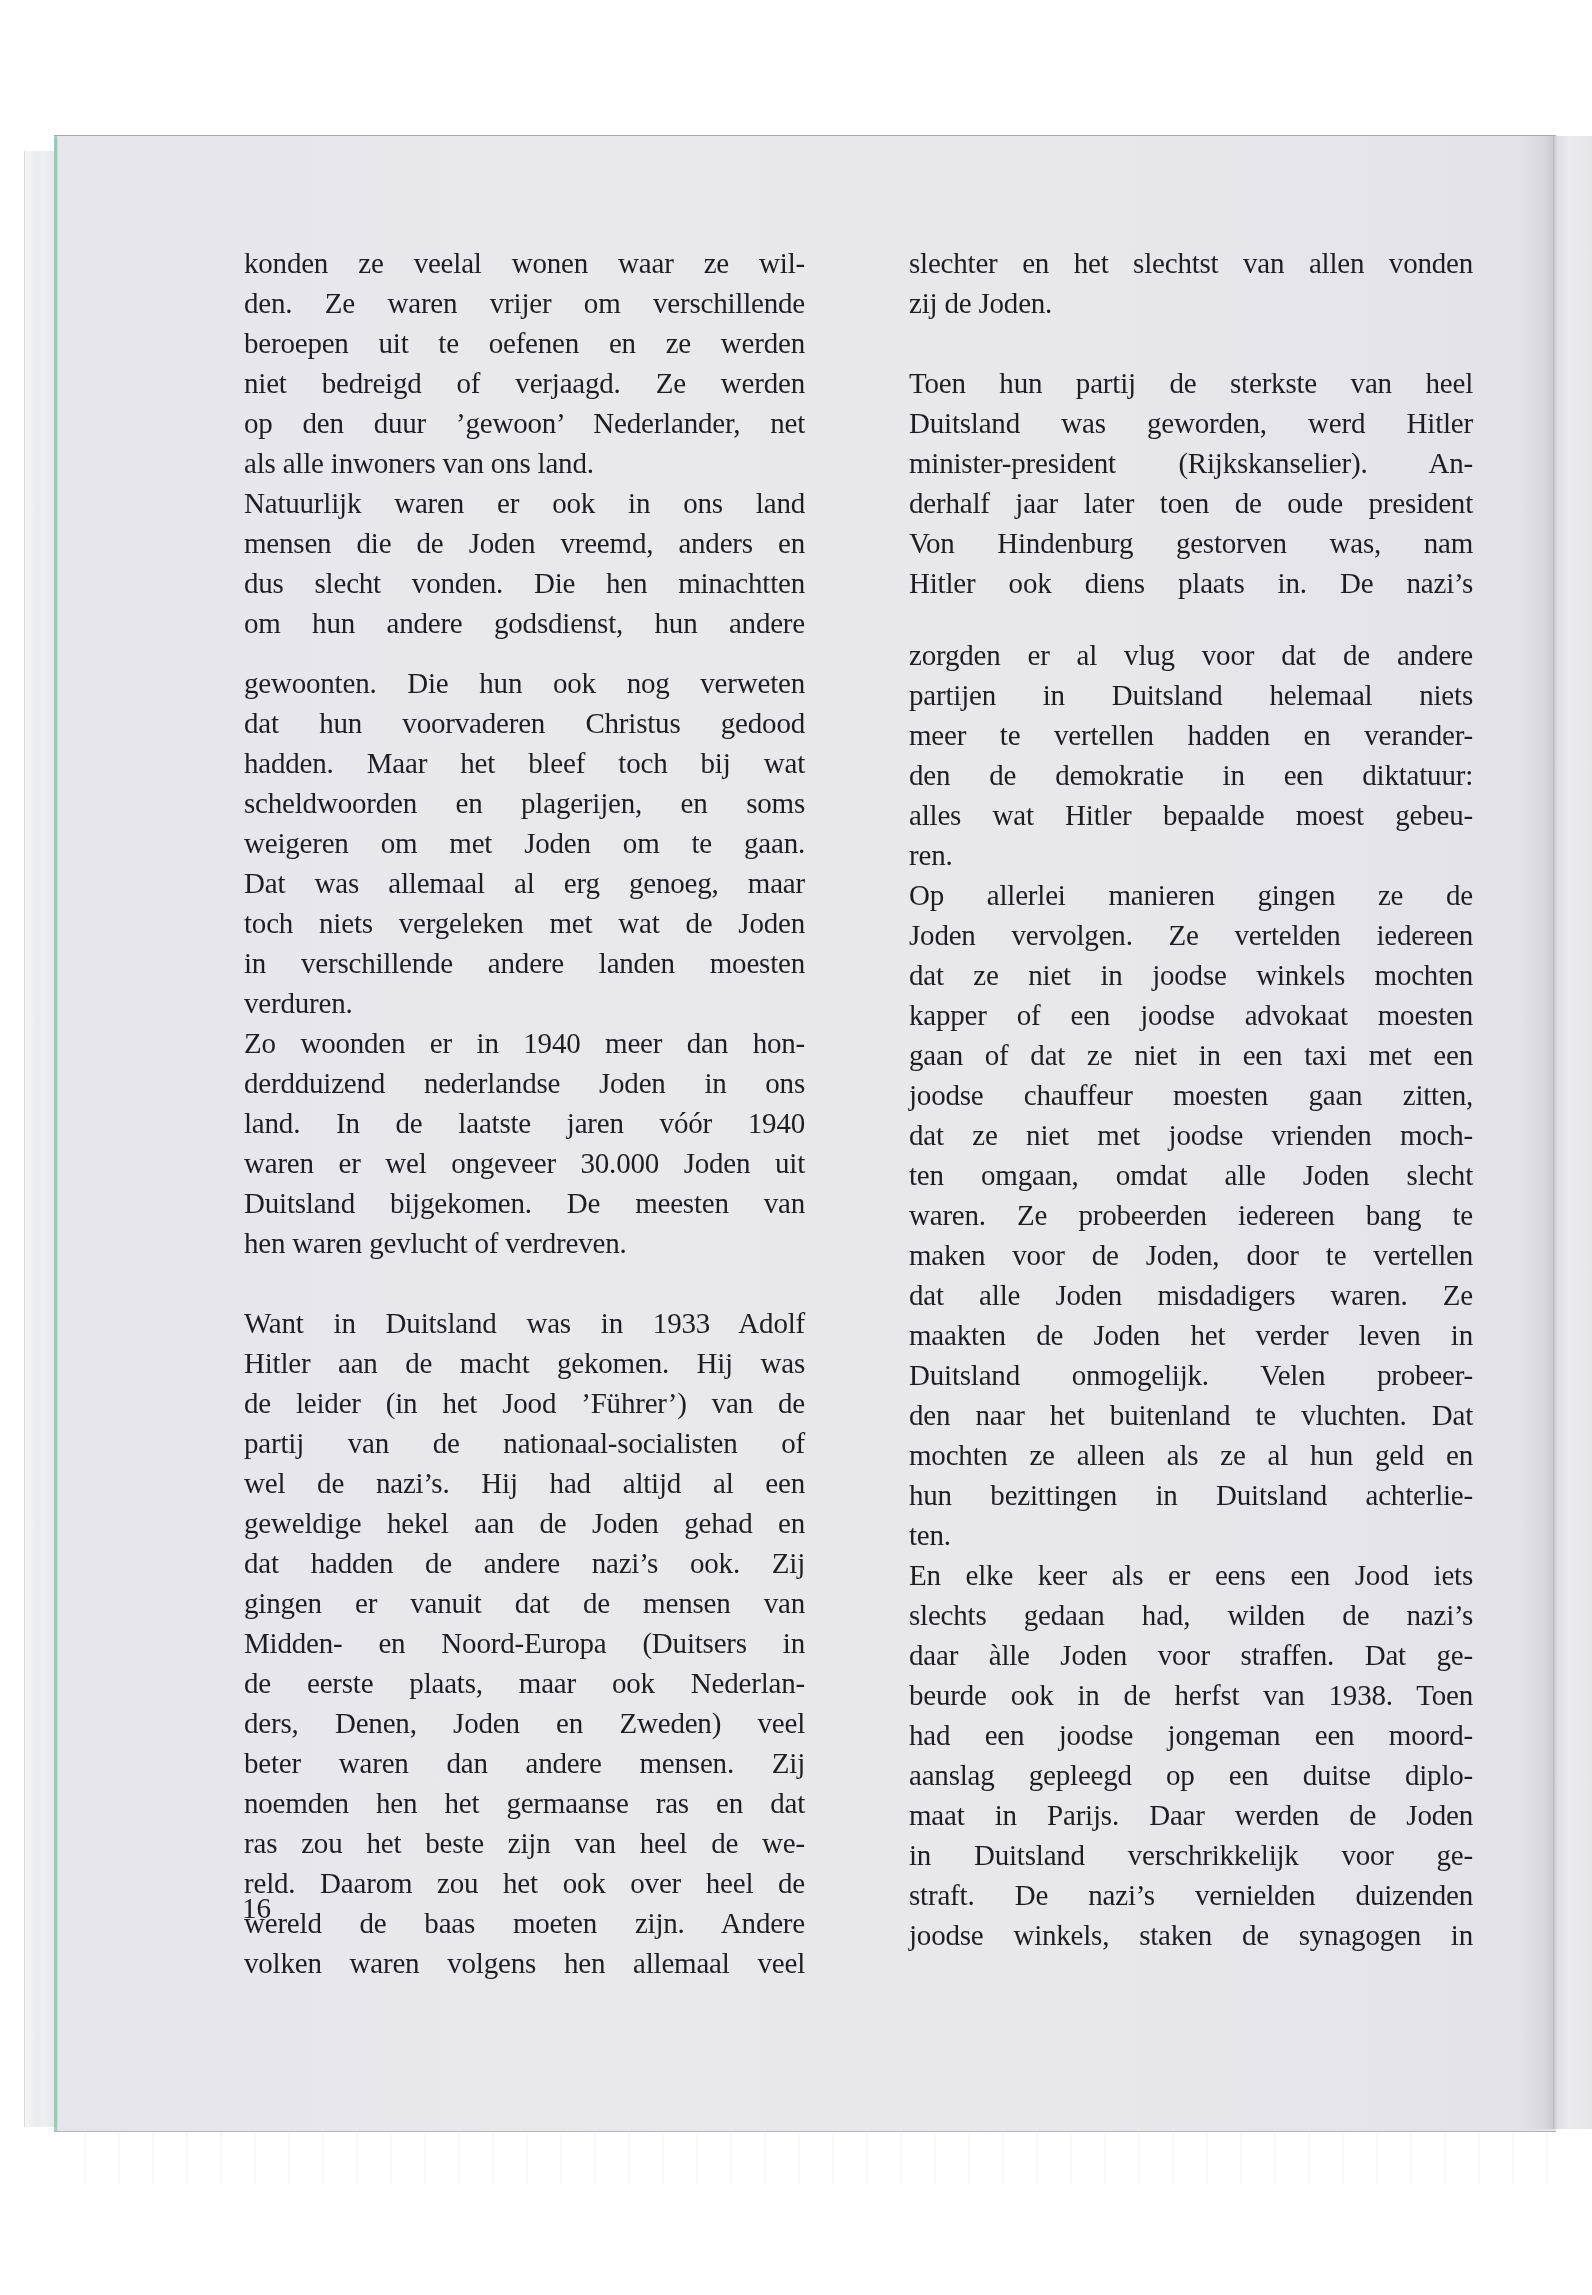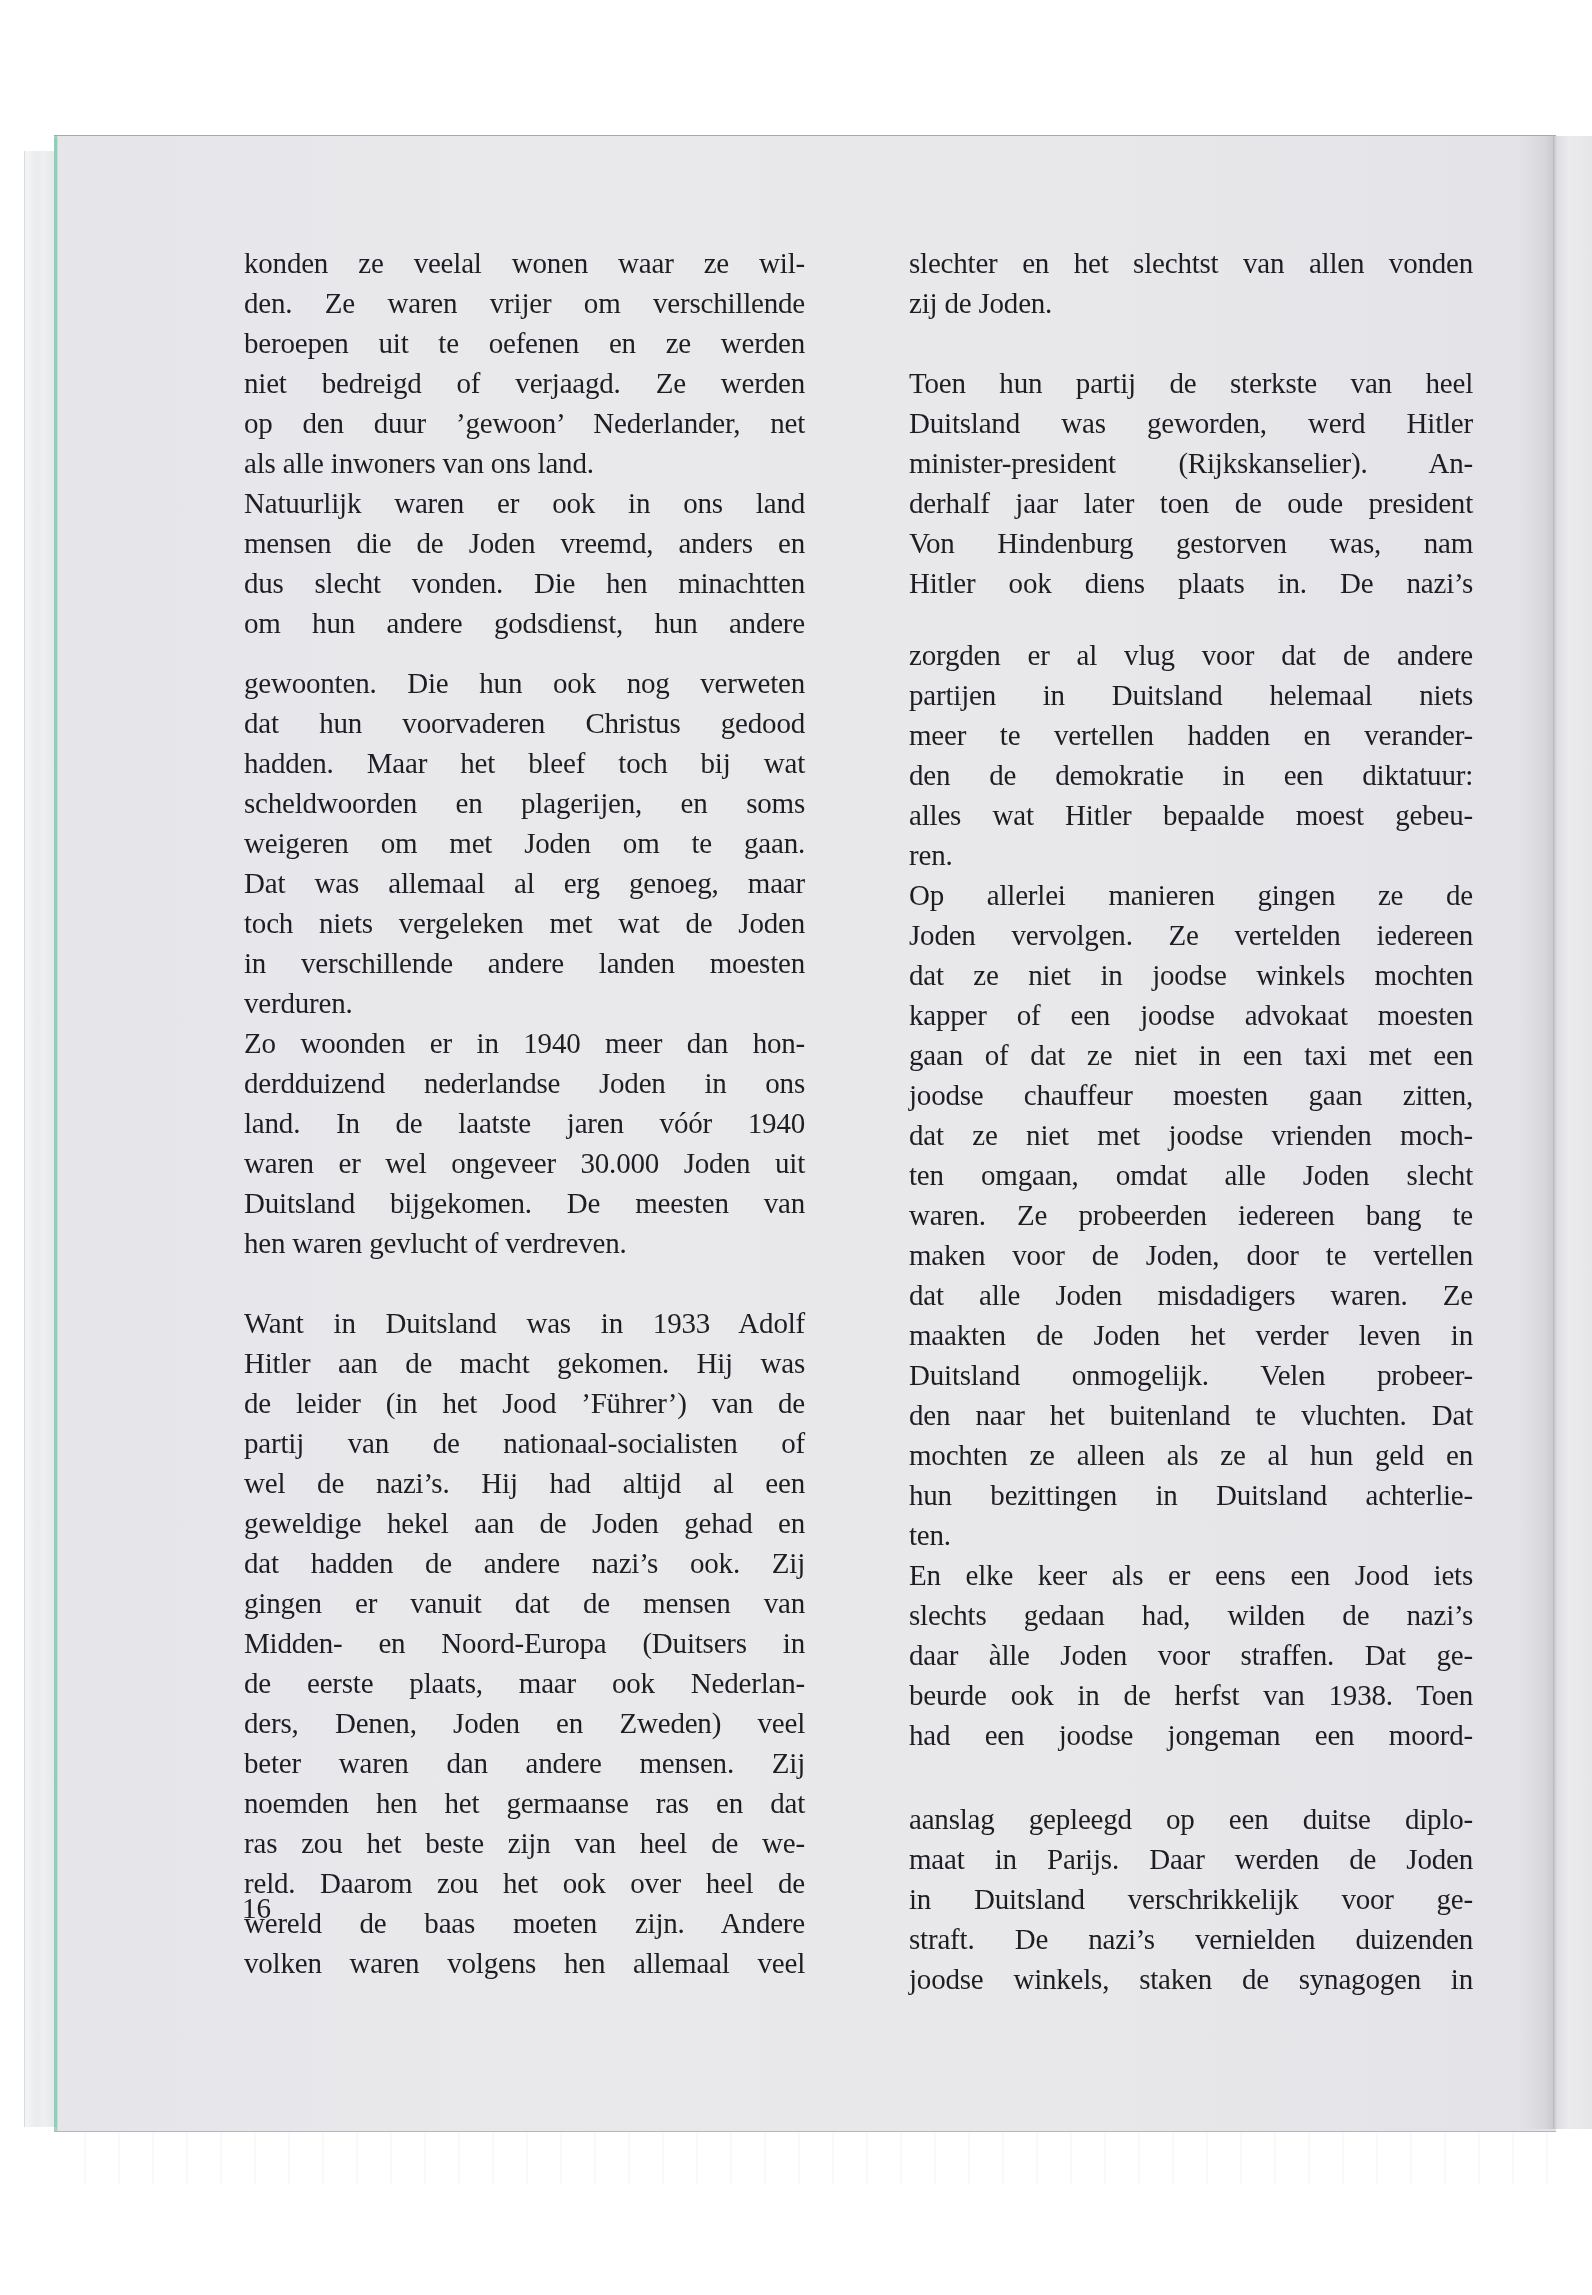--- a/index.html
+++ b/index.html
@@ -182,21 +182,21 @@
     <span class="line" style="white-space: nowrap;">Duitsland onmogelijk. Velen probeer-</span>
     <span class="line" style="white-space: nowrap;">den naar het buitenland te vluchten. Dat</span>
     <span class="line" style="white-space: nowrap;">mochten ze alleen als ze al hun geld en</span>
     <span class="line" style="white-space: nowrap;">hun bezittingen in Duitsland achterlie-</span>
     <span class="line last" style="white-space: nowrap;">ten.</span>
     <span class="line" style="white-space: nowrap;">En elke keer als er eens een Jood iets</span>
     <span class="line" style="white-space: nowrap;">slechts gedaan had, wilden de nazi’s</span>
     <span class="line" style="white-space: nowrap;">daar àlle Joden voor straffen. Dat ge-</span>
     <span class="line" style="white-space: nowrap;">beurde ook in de herfst van 1938. Toen</span>
     <span class="line" style="white-space: nowrap;">had een joodse jongeman een moord-</span>
-    <span class="line" style="white-space: nowrap; margin-top: 44px;">aanslag gepleegd op een duitse diplo-</span>
+    <span class="line" style="white-space: nowrap;">aanslag gepleegd op een duitse diplo-</span>
     <span class="line" style="white-space: nowrap;">maat in Parijs. Daar werden de Joden</span>
     <span class="line" style="white-space: nowrap;">in Duitsland verschrikkelijk voor ge-</span>
     <span class="line" style="white-space: nowrap;">straft. De nazi’s vernielden duizenden</span>
     <span class="line" style="white-space: nowrap;">joodse winkels, staken de synagogen in</span>
   </div>
 
 <div class="page-number">16</div>
 
 
 </body></html>

